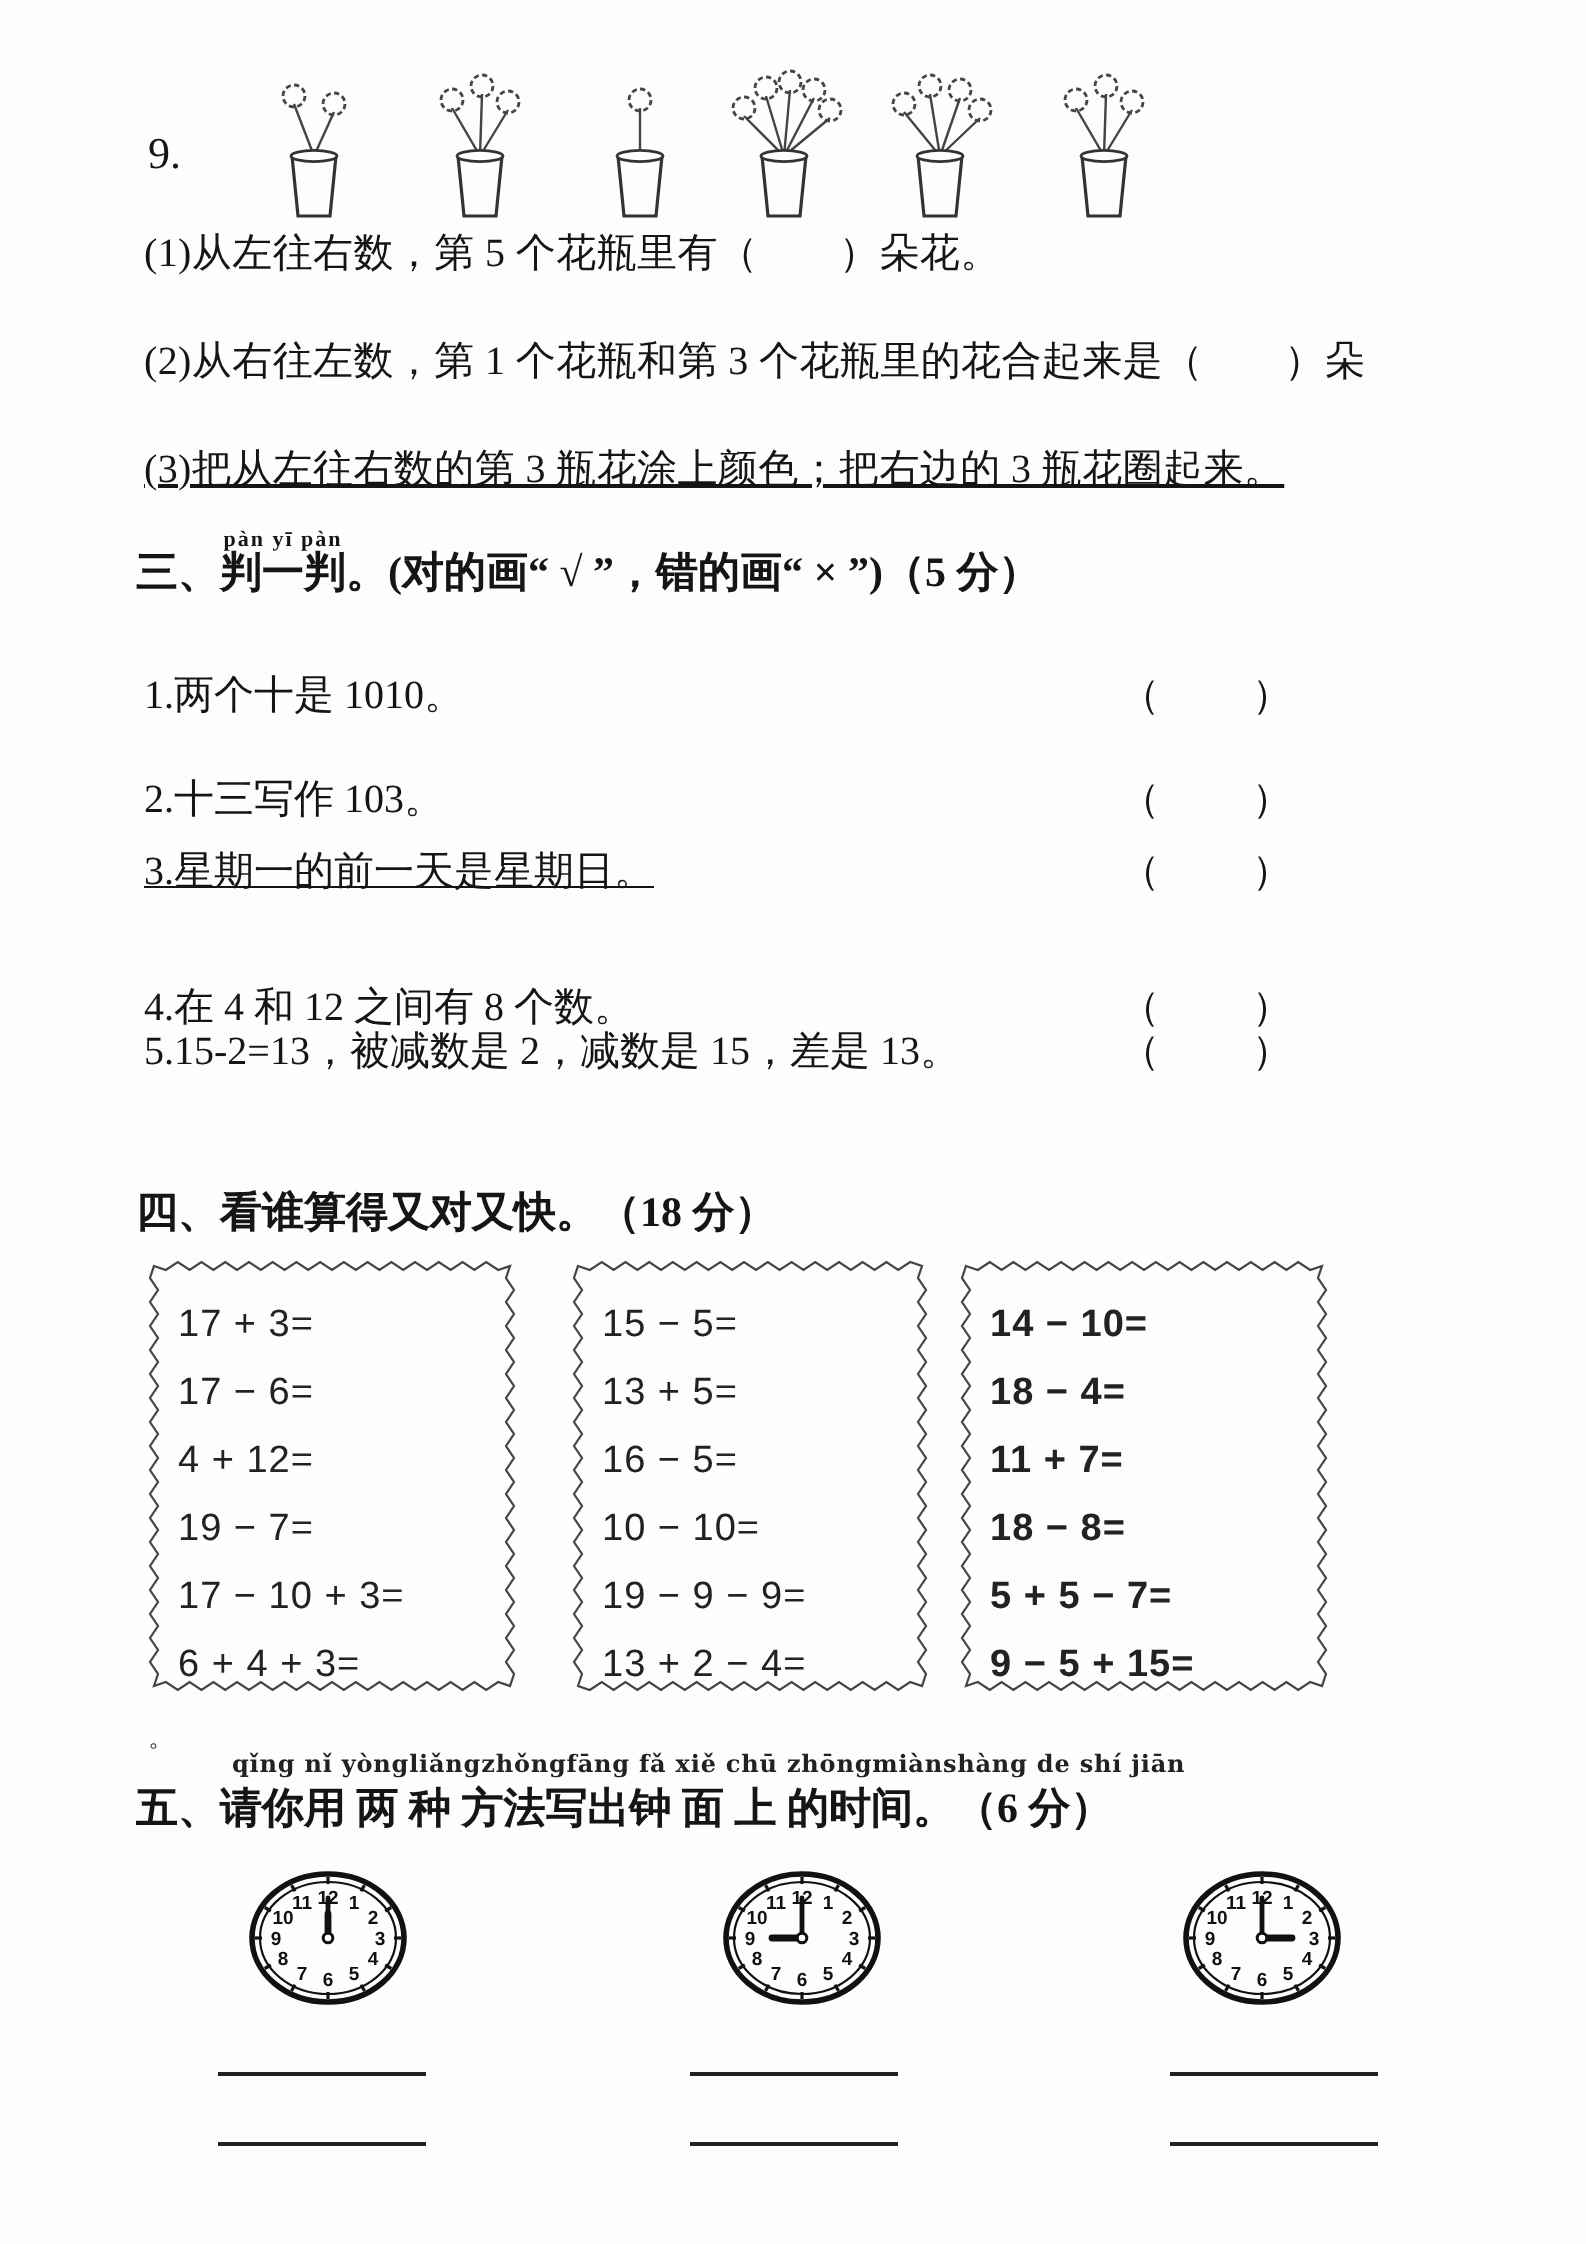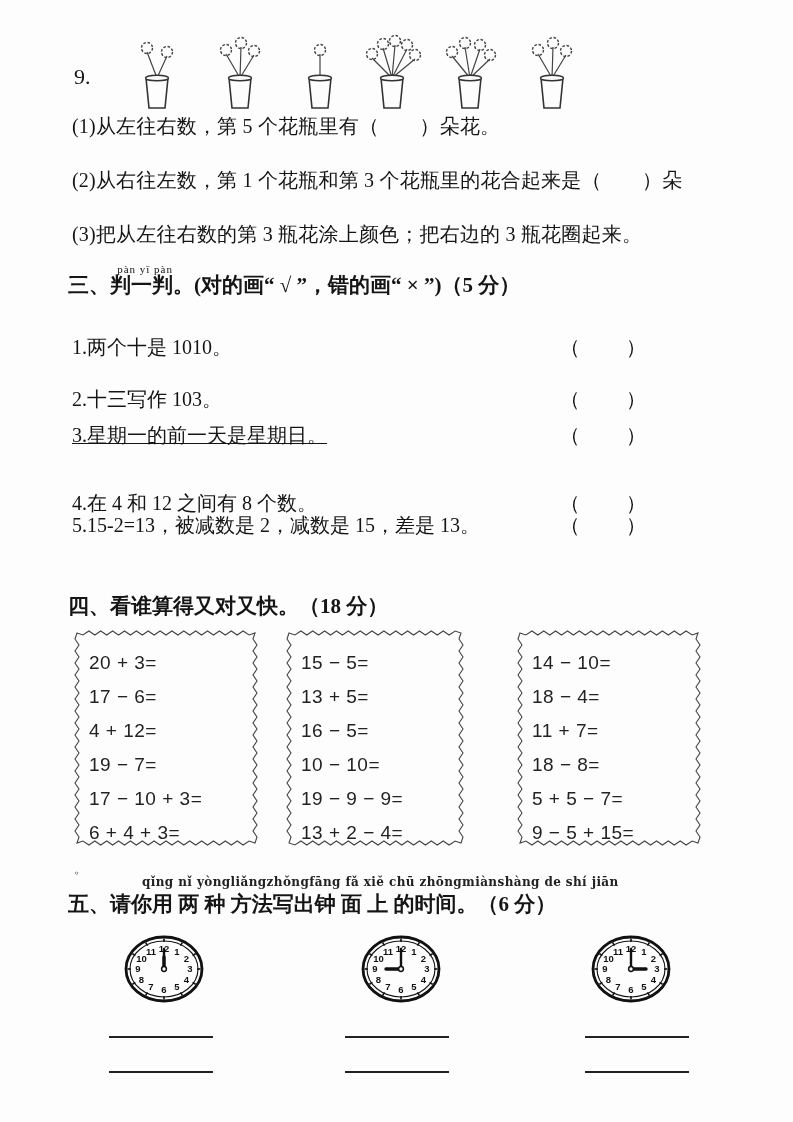--- a/index.html
+++ b/index.html
@@ -5,21 +5,21 @@
   html,body{margin:0;padding:0;background:#e9e9e9;}
   #paper{
     position:relative;width:793px;height:1122px;margin:0 auto;
     background:#fdfdfd;color:#151515;overflow:hidden;
     font-family:"Liberation Serif","DejaVu Serif",serif;
   }
   .abs{position:absolute;}
   .qline{font-size:20px;letter-spacing:0.2px;white-space:nowrap;}
   .qnum{font-size:22px;}
   .heading{font-size:21px;font-weight:700;white-space:nowrap;}
-  ruby rt{font-size:11px;font-weight:400;letter-spacing:1px;text-align:right;}
+  ruby rt{font-size:11px;font-weight:700;letter-spacing:1px;text-align:center;}
   .tf-row{position:absolute;left:72px;width:660px;height:28px;}
   .tf-text{font-size:20px;white-space:nowrap;text-align:center;}
   .tf-blank{position:absolute;left:488px;top:0;font-size:20px;letter-spacing:2px;}
   .calc-box{position:absolute;top:630px;height:216px;}
   .calc-box svg.wavy{position:absolute;left:0;top:0;}
   .calc-rows{position:relative;padding:16px 0 0 15px;}
   .calc-row{
     font-family:"Liberation Sans","DejaVu Sans",sans-serif;
     font-size:19px;letter-spacing:0.5px;height:34px;line-height:34px;
     color:#222;white-space:nowrap;
@@ -98,21 +98,21 @@
         <circle cx="33" cy="9" r="5.5" fill="none" stroke="#444" stroke-width="1.4" stroke-dasharray="2.6 1.7"></circle>
         <line x1="32" y1="44" x2="46" y2="21" stroke="#444" stroke-width="1.2"></line>
         <circle cx="46" cy="17" r="5.5" fill="none" stroke="#444" stroke-width="1.4" stroke-dasharray="2.6 1.7"></circle>
         <path d="M21 44 L24 74 L40 74 L43 44" fill="#fdfdfd" stroke="#333" stroke-width="1.6"></path>
         <ellipse cx="32" cy="44" rx="11.5" ry="2.8" fill="#fdfdfd" stroke="#333" stroke-width="1.4"></ellipse>
       </svg>
     </div>
 
   <div class="abs qline" style="left:72px;top:113px;">(1)从左往右数，第 5 个花瓶里有（　　）朵花。</div>
   <div class="abs qline" style="left:72px;top:167px;">(2)从右往左数，第 1 个花瓶和第 3 个花瓶里的花合起来是（　　）朵</div>
-  <div class="abs qline" style="left:72px;top:221px;">(3)把从左往右数的第 3 瓶花涂上颜色；把右边的 3 瓶花圈起来。</div>
+  <div class="abs qline" style="left:72px;top:221px;text-decoration:underline;">(3)把从左往右数的第 3 瓶花涂上颜色；把右边的 3 瓶花圈起来。</div>
 
   <div class="abs heading" style="left:68px;top:264px;">
     <span>三、</span><ruby><span>判一判</span><rt>pàn yī pàn</rt></ruby><span>。(对的画“ √ ”，错的画“ × ”)（5 分）</span>
   </div>
 
   <div class="tf-row" style="top:334px;">
     <span class="tf-text">1.两个十是 1010。</span>
     <span class="tf-blank">（　　）</span>
   </div>
   <div class="tf-row" style="top:386px;">
@@ -132,57 +132,57 @@
     <span class="tf-blank">（　　）</span>
   </div>
 
   <div class="abs heading" style="left:68px;top:592px;">四、看谁算得又对又快。（18 分）</div>
 
   <div class="calc-box" style="left:74px;width:184px;">
       <svg class="wavy" width="184" height="216">
         <polygon points="3.0,3.0 8.9,5.0 14.9,1.0 20.8,5.0 26.7,1.0 32.7,5.0 38.6,1.0 44.5,5.0 50.5,1.0 56.4,5.0 62.3,1.0 68.3,5.0 74.2,1.0 80.1,5.0 86.1,1.0 92.0,5.0 97.9,1.0 103.9,5.0 109.8,1.0 115.7,5.0 121.7,1.0 127.6,5.0 133.5,1.0 139.5,5.0 145.4,1.0 151.3,5.0 157.3,1.0 163.2,5.0 169.1,1.0 175.1,5.0 181.0,3.0 179.0,9.0 183.0,15.0 179.0,21.0 183.0,27.0 179.0,33.0 183.0,39.0 179.0,45.0 183.0,51.0 179.0,57.0 183.0,63.0 179.0,69.0 183.0,75.0 179.0,81.0 183.0,87.0 179.0,93.0 183.0,99.0 179.0,105.0 183.0,111.0 179.0,117.0 183.0,123.0 179.0,129.0 183.0,135.0 179.0,141.0 183.0,147.0 179.0,153.0 183.0,159.0 179.0,165.0 183.0,171.0 179.0,177.0 183.0,183.0 179.0,189.0 183.0,195.0 179.0,201.0 183.0,207.0 181.0,213.0 175.1,211.0 169.1,215.0 163.2,211.0 157.3,215.0 151.3,211.0 145.4,215.0 139.5,211.0 133.5,215.0 127.6,211.0 121.7,215.0 115.7,211.0 109.8,215.0 103.9,211.0 97.9,215.0 92.0,211.0 86.1,215.0 80.1,211.0 74.2,215.0 68.3,211.0 62.3,215.0 56.4,211.0 50.5,215.0 44.5,211.0 38.6,215.0 32.7,211.0 26.7,215.0 20.8,211.0 14.9,215.0 8.9,211.0 3.0,213.0 5.0,207.0 1.0,201.0 5.0,195.0 1.0,189.0 5.0,183.0 1.0,177.0 5.0,171.0 1.0,165.0 5.0,159.0 1.0,153.0 5.0,147.0 1.0,141.0 5.0,135.0 1.0,129.0 5.0,123.0 1.0,117.0 5.0,111.0 1.0,105.0 5.0,99.0 1.0,93.0 5.0,87.0 1.0,81.0 5.0,75.0 1.0,69.0 5.0,63.0 1.0,57.0 5.0,51.0 1.0,45.0 5.0,39.0 1.0,33.0 5.0,27.0 1.0,21.0 5.0,15.0 1.0,9.0" fill="none" stroke="#444" stroke-width="1.1"></polygon>
       </svg>
     <div class="calc-rows">
-      <div class="calc-row">20 + 3=</div>
+      <div class="calc-row">17 + 3=</div>
       <div class="calc-row">17 − 6=</div>
       <div class="calc-row">4 + 12=</div>
       <div class="calc-row">19 − 7=</div>
       <div class="calc-row">17 − 10 + 3=</div>
       <div class="calc-row">6 + 4 + 3=</div>
     </div>
   </div>
   <div class="calc-box" style="left:286px;width:178px;">
       <svg class="wavy" width="178" height="216">
         <polygon points="3.0,3.0 8.9,5.0 14.9,1.0 20.8,5.0 26.7,1.0 32.7,5.0 38.6,1.0 44.5,5.0 50.4,1.0 56.4,5.0 62.3,1.0 68.2,5.0 74.2,1.0 80.1,5.0 86.0,1.0 92.0,5.0 97.9,1.0 103.8,5.0 109.8,1.0 115.7,5.0 121.6,1.0 127.6,5.0 133.5,1.0 139.4,5.0 145.3,1.0 151.3,5.0 157.2,1.0 163.1,5.0 169.1,1.0 175.0,3.0 173.0,9.0 177.0,15.0 173.0,21.0 177.0,27.0 173.0,33.0 177.0,39.0 173.0,45.0 177.0,51.0 173.0,57.0 177.0,63.0 173.0,69.0 177.0,75.0 173.0,81.0 177.0,87.0 173.0,93.0 177.0,99.0 173.0,105.0 177.0,111.0 173.0,117.0 177.0,123.0 173.0,129.0 177.0,135.0 173.0,141.0 177.0,147.0 173.0,153.0 177.0,159.0 173.0,165.0 177.0,171.0 173.0,177.0 177.0,183.0 173.0,189.0 177.0,195.0 173.0,201.0 177.0,207.0 175.0,213.0 169.1,211.0 163.1,215.0 157.2,211.0 151.3,215.0 145.3,211.0 139.4,215.0 133.5,211.0 127.6,215.0 121.6,211.0 115.7,215.0 109.8,211.0 103.8,215.0 97.9,211.0 92.0,215.0 86.0,211.0 80.1,215.0 74.2,211.0 68.2,215.0 62.3,211.0 56.4,215.0 50.4,211.0 44.5,215.0 38.6,211.0 32.7,215.0 26.7,211.0 20.8,215.0 14.9,211.0 8.9,215.0 3.0,213.0 5.0,207.0 1.0,201.0 5.0,195.0 1.0,189.0 5.0,183.0 1.0,177.0 5.0,171.0 1.0,165.0 5.0,159.0 1.0,153.0 5.0,147.0 1.0,141.0 5.0,135.0 1.0,129.0 5.0,123.0 1.0,117.0 5.0,111.0 1.0,105.0 5.0,99.0 1.0,93.0 5.0,87.0 1.0,81.0 5.0,75.0 1.0,69.0 5.0,63.0 1.0,57.0 5.0,51.0 1.0,45.0 5.0,39.0 1.0,33.0 5.0,27.0 1.0,21.0 5.0,15.0 1.0,9.0" fill="none" stroke="#444" stroke-width="1.1"></polygon>
       </svg>
     <div class="calc-rows">
       <div class="calc-row">15 − 5=</div>
       <div class="calc-row">13 + 5=</div>
       <div class="calc-row">16 − 5=</div>
       <div class="calc-row">10 − 10=</div>
       <div class="calc-row">19 − 9 − 9=</div>
       <div class="calc-row">13 + 2 − 4=</div>
     </div>
   </div>
-  <div class="calc-box" style="left:517px;width:184px;">
+  <div class="calc-box" style="left:480px;width:184px;font-weight:bold;">
       <svg class="wavy" width="184" height="216">
         <polygon points="3.0,3.0 8.9,5.0 14.9,1.0 20.8,5.0 26.7,1.0 32.7,5.0 38.6,1.0 44.5,5.0 50.5,1.0 56.4,5.0 62.3,1.0 68.3,5.0 74.2,1.0 80.1,5.0 86.1,1.0 92.0,5.0 97.9,1.0 103.9,5.0 109.8,1.0 115.7,5.0 121.7,1.0 127.6,5.0 133.5,1.0 139.5,5.0 145.4,1.0 151.3,5.0 157.3,1.0 163.2,5.0 169.1,1.0 175.1,5.0 181.0,3.0 179.0,9.0 183.0,15.0 179.0,21.0 183.0,27.0 179.0,33.0 183.0,39.0 179.0,45.0 183.0,51.0 179.0,57.0 183.0,63.0 179.0,69.0 183.0,75.0 179.0,81.0 183.0,87.0 179.0,93.0 183.0,99.0 179.0,105.0 183.0,111.0 179.0,117.0 183.0,123.0 179.0,129.0 183.0,135.0 179.0,141.0 183.0,147.0 179.0,153.0 183.0,159.0 179.0,165.0 183.0,171.0 179.0,177.0 183.0,183.0 179.0,189.0 183.0,195.0 179.0,201.0 183.0,207.0 181.0,213.0 175.1,211.0 169.1,215.0 163.2,211.0 157.3,215.0 151.3,211.0 145.4,215.0 139.5,211.0 133.5,215.0 127.6,211.0 121.7,215.0 115.7,211.0 109.8,215.0 103.9,211.0 97.9,215.0 92.0,211.0 86.1,215.0 80.1,211.0 74.2,215.0 68.3,211.0 62.3,215.0 56.4,211.0 50.5,215.0 44.5,211.0 38.6,215.0 32.7,211.0 26.7,215.0 20.8,211.0 14.9,215.0 8.9,211.0 3.0,213.0 5.0,207.0 1.0,201.0 5.0,195.0 1.0,189.0 5.0,183.0 1.0,177.0 5.0,171.0 1.0,165.0 5.0,159.0 1.0,153.0 5.0,147.0 1.0,141.0 5.0,135.0 1.0,129.0 5.0,123.0 1.0,117.0 5.0,111.0 1.0,105.0 5.0,99.0 1.0,93.0 5.0,87.0 1.0,81.0 5.0,75.0 1.0,69.0 5.0,63.0 1.0,57.0 5.0,51.0 1.0,45.0 5.0,39.0 1.0,33.0 5.0,27.0 1.0,21.0 5.0,15.0 1.0,9.0" fill="none" stroke="#444" stroke-width="1.1"></polygon>
       </svg>
     <div class="calc-rows">
       <div class="calc-row">14 − 10=</div>
       <div class="calc-row">18 − 4=</div>
       <div class="calc-row">11 + 7=</div>
       <div class="calc-row">18 − 8=</div>
       <div class="calc-row">5 + 5 − 7=</div>
       <div class="calc-row">9 − 5 + 15=</div>
     </div>
   </div>
 
   <div class="abs stray" style="left:74px;top:860px;">。</div>
-  <div class="abs pinyin-line" style="left:116px;top:875px;margin-left:26px;">qǐng nǐ yòngliǎngzhǒngfāng fǎ xiě chū zhōngmiànshàng de shí jiān</div>
+  <div class="abs pinyin-line" style="left:116px;top:875px;">qǐng nǐ yòngliǎngzhǒngfāng fǎ xiě chū zhōngmiànshàng de shí jiān</div>
   <div class="abs heading" style="left:68px;top:890px;">五、请你用 两 种 方法写出钟 面 上 的时间。（6 分）</div>
 
   <div class="clock" style="left:109px;"><svg width="110" height="86">
         <ellipse cx="55" cy="43" rx="38" ry="32" fill="none" stroke="#111" stroke-width="2.8"></ellipse>
         <ellipse cx="55" cy="43" rx="34" ry="28" fill="none" stroke="#111" stroke-width="1.1"></ellipse>
         <line x1="71.5" y1="19.617314097820156" x2="73.25" y2="16.58622518457462" stroke="#111" stroke-width="1.6"></line>
         <text x="68" y="28.646479222419003" text-anchor="middle" font-size="9.5" font-weight="700" font-family="Liberation Sans, sans-serif" fill="#111">1</text>
         <line x1="83.57883832488648" y1="29.499999999999996" x2="86.609927238132" y2="27.749999999999996" stroke="#111" stroke-width="1.6"></line>
         <text x="77.5166604983954" y="36.15" text-anchor="middle" font-size="9.5" font-weight="700" font-family="Liberation Sans, sans-serif" fill="#111">2</text>
         <line x1="88" y1="43" x2="91.5" y2="43" stroke="#111" stroke-width="1.6"></line>

